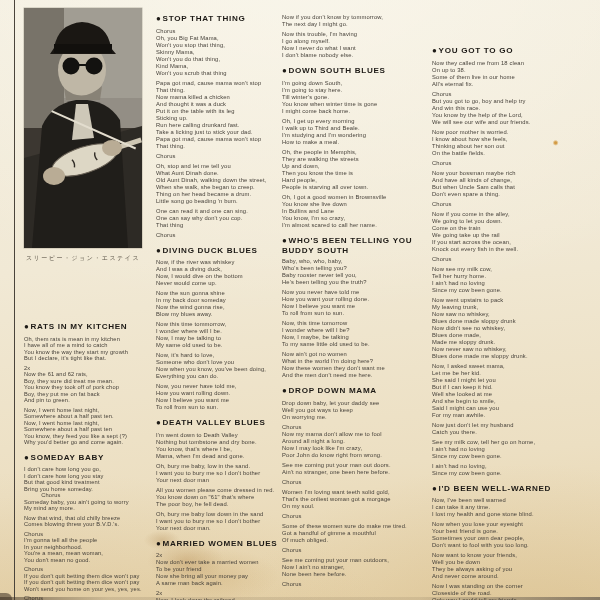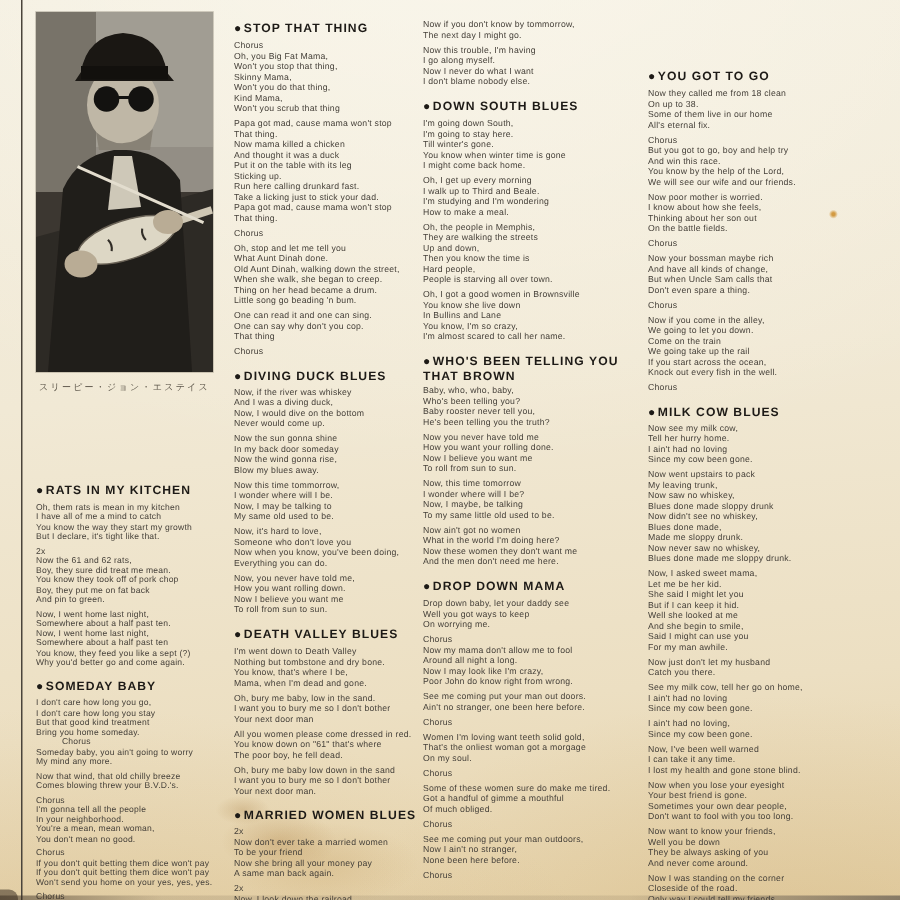--- a/index.html
+++ b/index.html
@@ -282,21 +282,21 @@
         <div class="line">Hard people,</div>
         <div class="line">People is starving all over town.</div>
       </div>
       <div class="stanza">
         <div class="line">Oh, I got a good women in Brownsville</div>
         <div class="line">You know she live down</div>
         <div class="line">In Bullins and Lane</div>
         <div class="line">You know, I'm so crazy,</div>
         <div class="line">I'm almost scared to call her name.</div>
       </div>
-      <div class="song-title centered"><span class="bullet">●</span>WHO'S BEEN TELLING YOU<div class="title2">THAT BROWN</div></div>
+      <div class="song-title centered"><span class="bullet">●</span>WHO'S BEEN TELLING YOU<div class="title2">BUDDY SOUTH</div></div>
       <div class="stanza">
         <div class="line">Baby, who, who, baby,</div>
         <div class="line">Who's been telling you?</div>
         <div class="line">Baby rooster never tell you,</div>
         <div class="line">He's been telling you the truth?</div>
       </div>
       <div class="stanza">
         <div class="line">Now you never have told me</div>
         <div class="line">How you want your rolling done.</div>
         <div class="line">Now I believe you want me</div>
@@ -396,21 +396,20 @@
         <div class="line">Now if you come in the alley,</div>
         <div class="line">We going to let you down.</div>
         <div class="line">Come on the train</div>
         <div class="line">We going take up the rail</div>
         <div class="line">If you start across the ocean,</div>
         <div class="line">Knock out every fish in the well.</div>
       </div>
       <div class="stanza">
         <div class="line">Chorus</div>
       </div>
-      <div class="song-title"><span class="bullet">●</span>MILK COW BLUES</div>
       <div class="stanza">
         <div class="line">Now see my milk cow,</div>
         <div class="line">Tell her hurry home.</div>
         <div class="line">I ain't had no loving</div>
         <div class="line">Since my cow been gone.</div>
       </div>
       <div class="stanza">
         <div class="line">Now went upstairs to pack</div>
         <div class="line">My leaving trunk,</div>
         <div class="line">Now saw no whiskey,</div>
@@ -437,20 +436,21 @@
       </div>
       <div class="stanza">
         <div class="line">See my milk cow, tell her go on home,</div>
         <div class="line">I ain't had no loving</div>
         <div class="line">Since my cow been gone.</div>
       </div>
       <div class="stanza">
         <div class="line">I ain't had no loving,</div>
         <div class="line">Since my cow been gone.</div>
       </div>
+      <div class="song-title"><span class="bullet">●</span>I'D BEEN WELL-WARNED</div>
       <div class="stanza">
         <div class="line">Now, I've been well warned</div>
         <div class="line">I can take it any time.</div>
         <div class="line">I lost my health and gone stone blind.</div>
       </div>
       <div class="stanza">
         <div class="line">Now when you lose your eyesight</div>
         <div class="line">Your best friend is gone.</div>
         <div class="line">Sometimes your own dear people,</div>
         <div class="line">Don't want to fool with you too long.</div>

